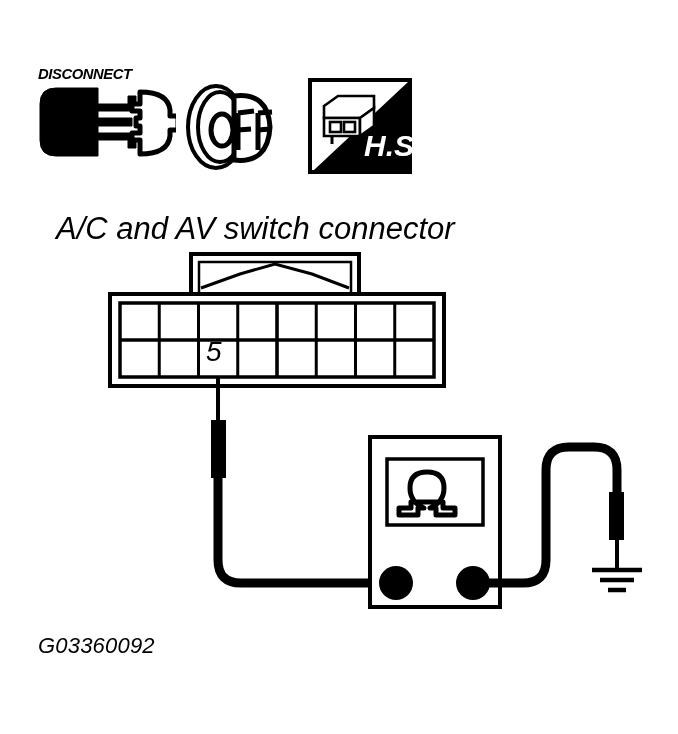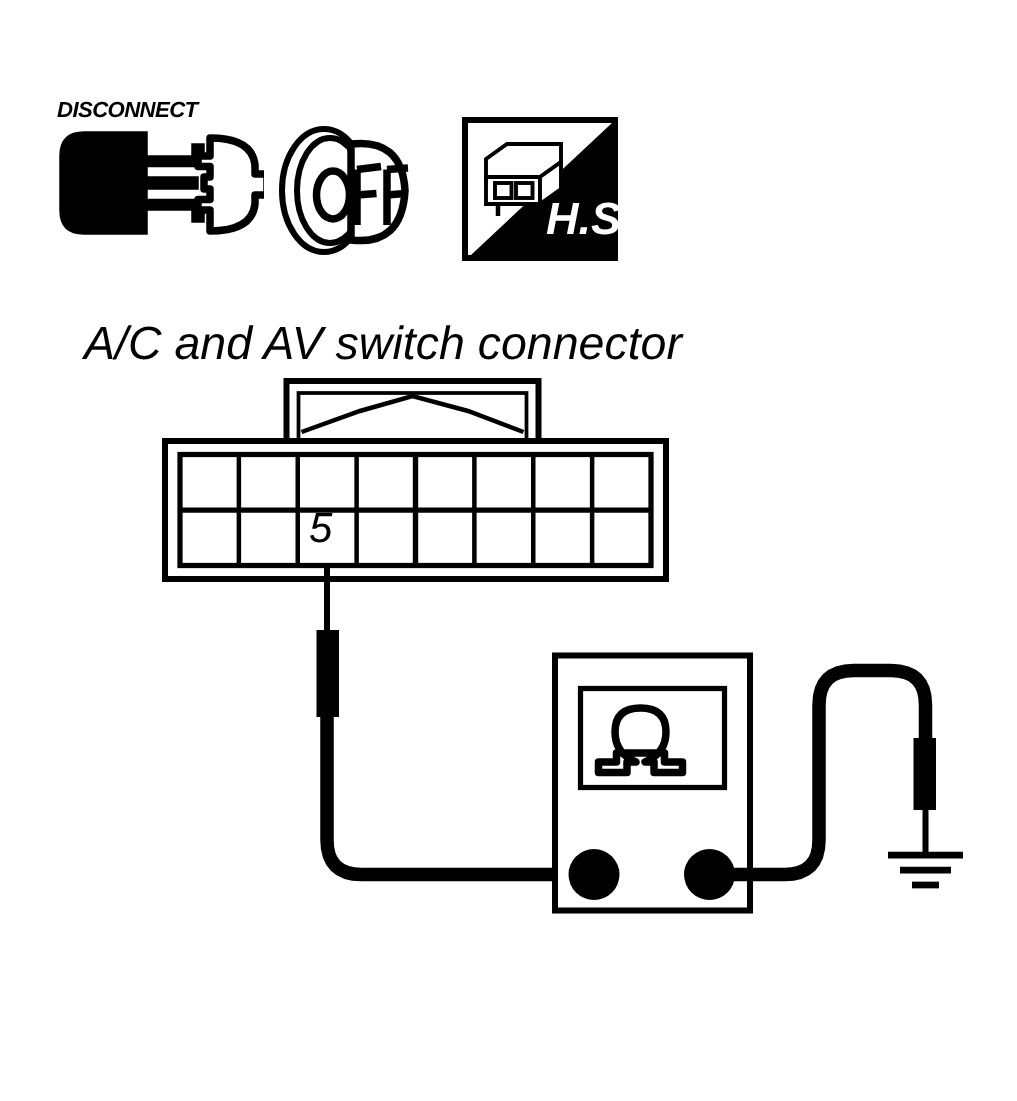--- a/index.html
+++ b/index.html
@@ -241,14 +241,15 @@
       <g>
         <line x1="592" y1="570" x2="642" y2="570" stroke="#000" stroke-width="4.5"></line>
         <line x1="600" y1="580" x2="634" y2="580" stroke="#000" stroke-width="4.5"></line>
         <line x1="608" y1="590" x2="626" y2="590" stroke="#000" stroke-width="4.5"></line>
       </g>
     </g>
   </svg>
 
   <div class="pin-label">5</div>
 
+  <div class="figure-id">G03360092</div>
 
 </div>
 
 </body></html>

